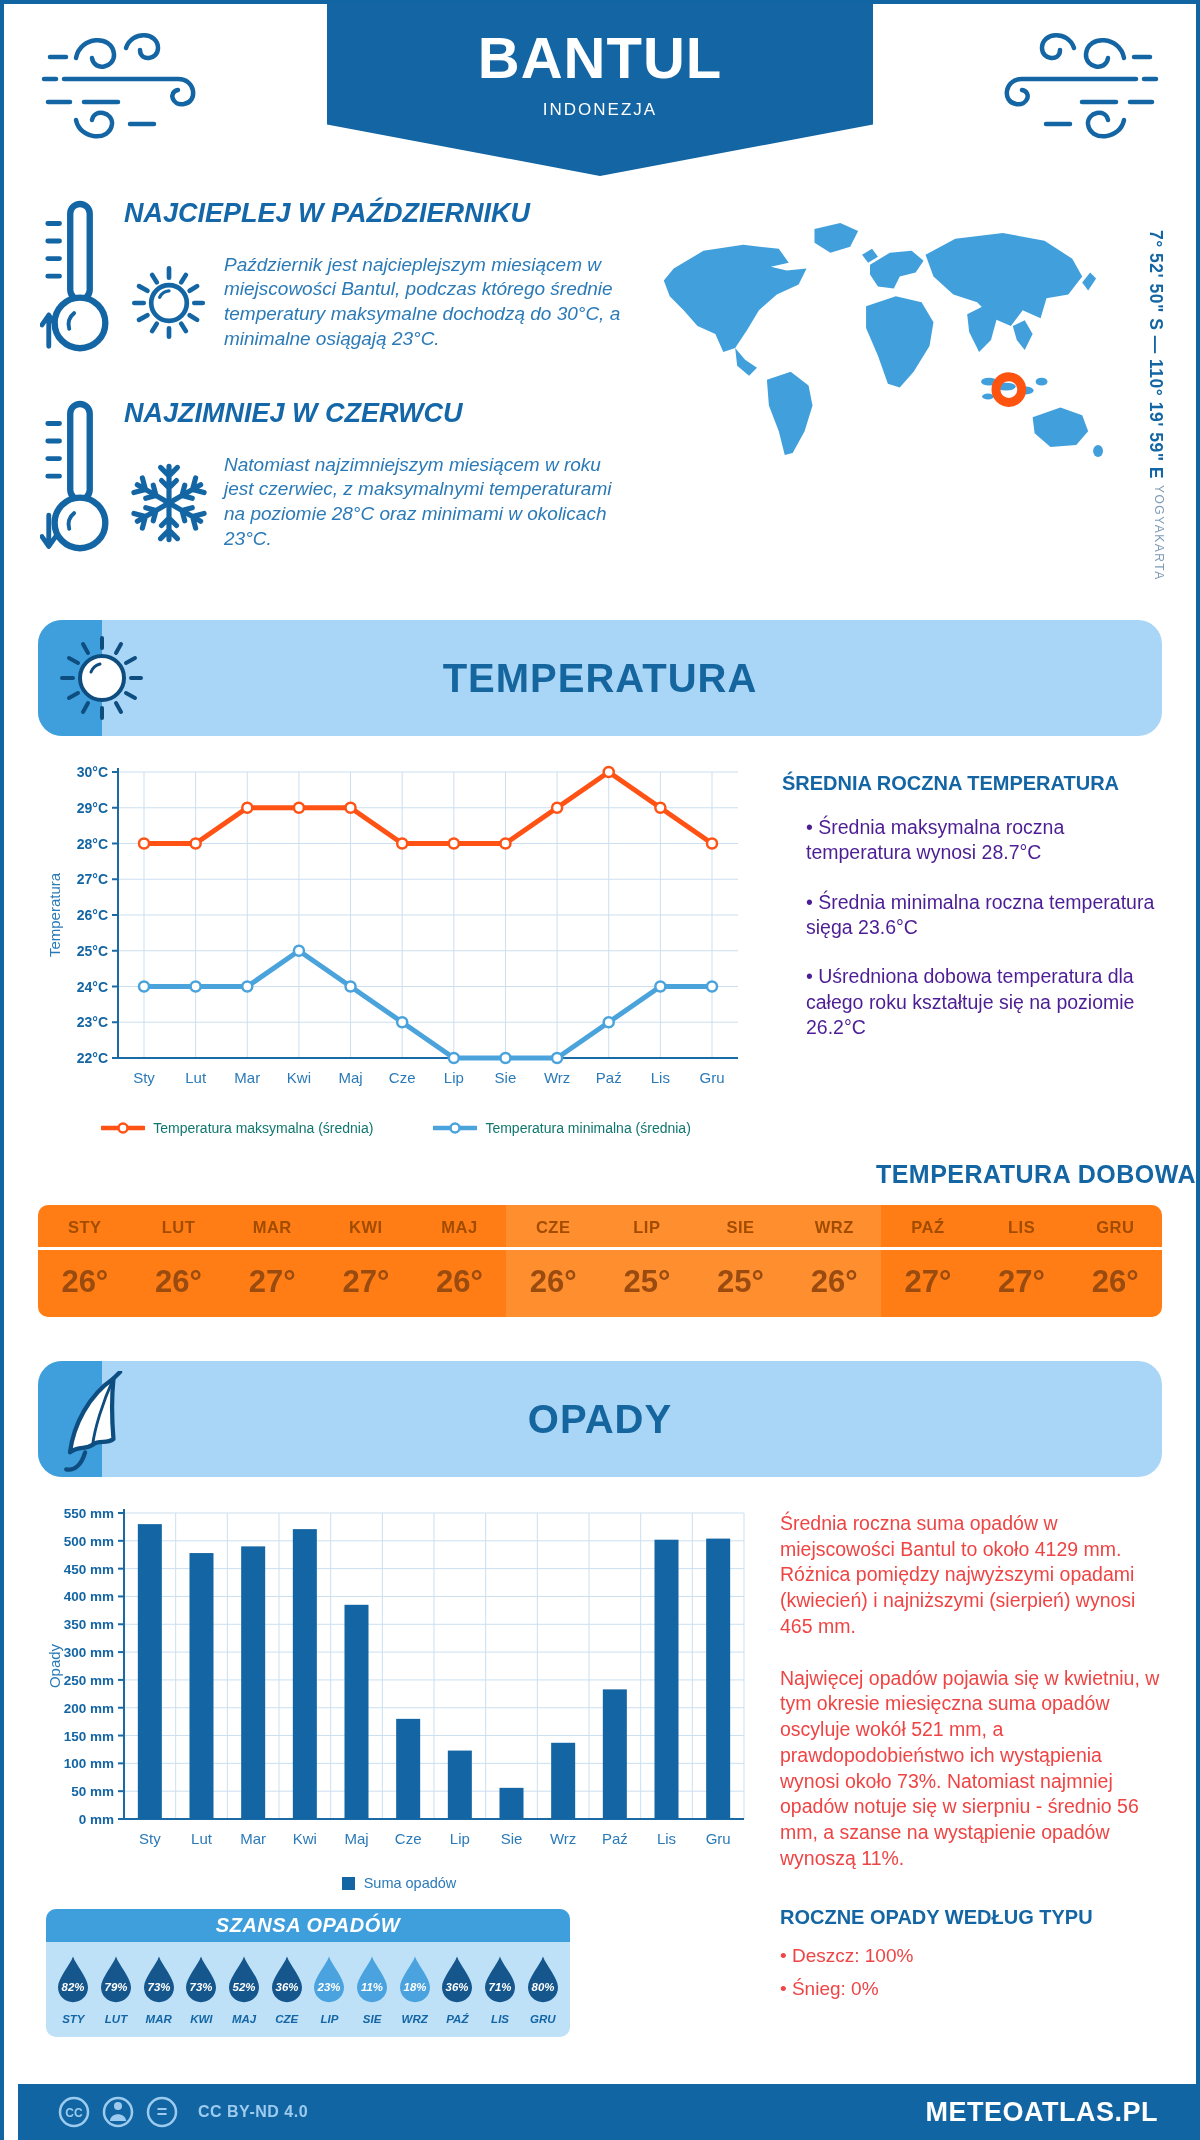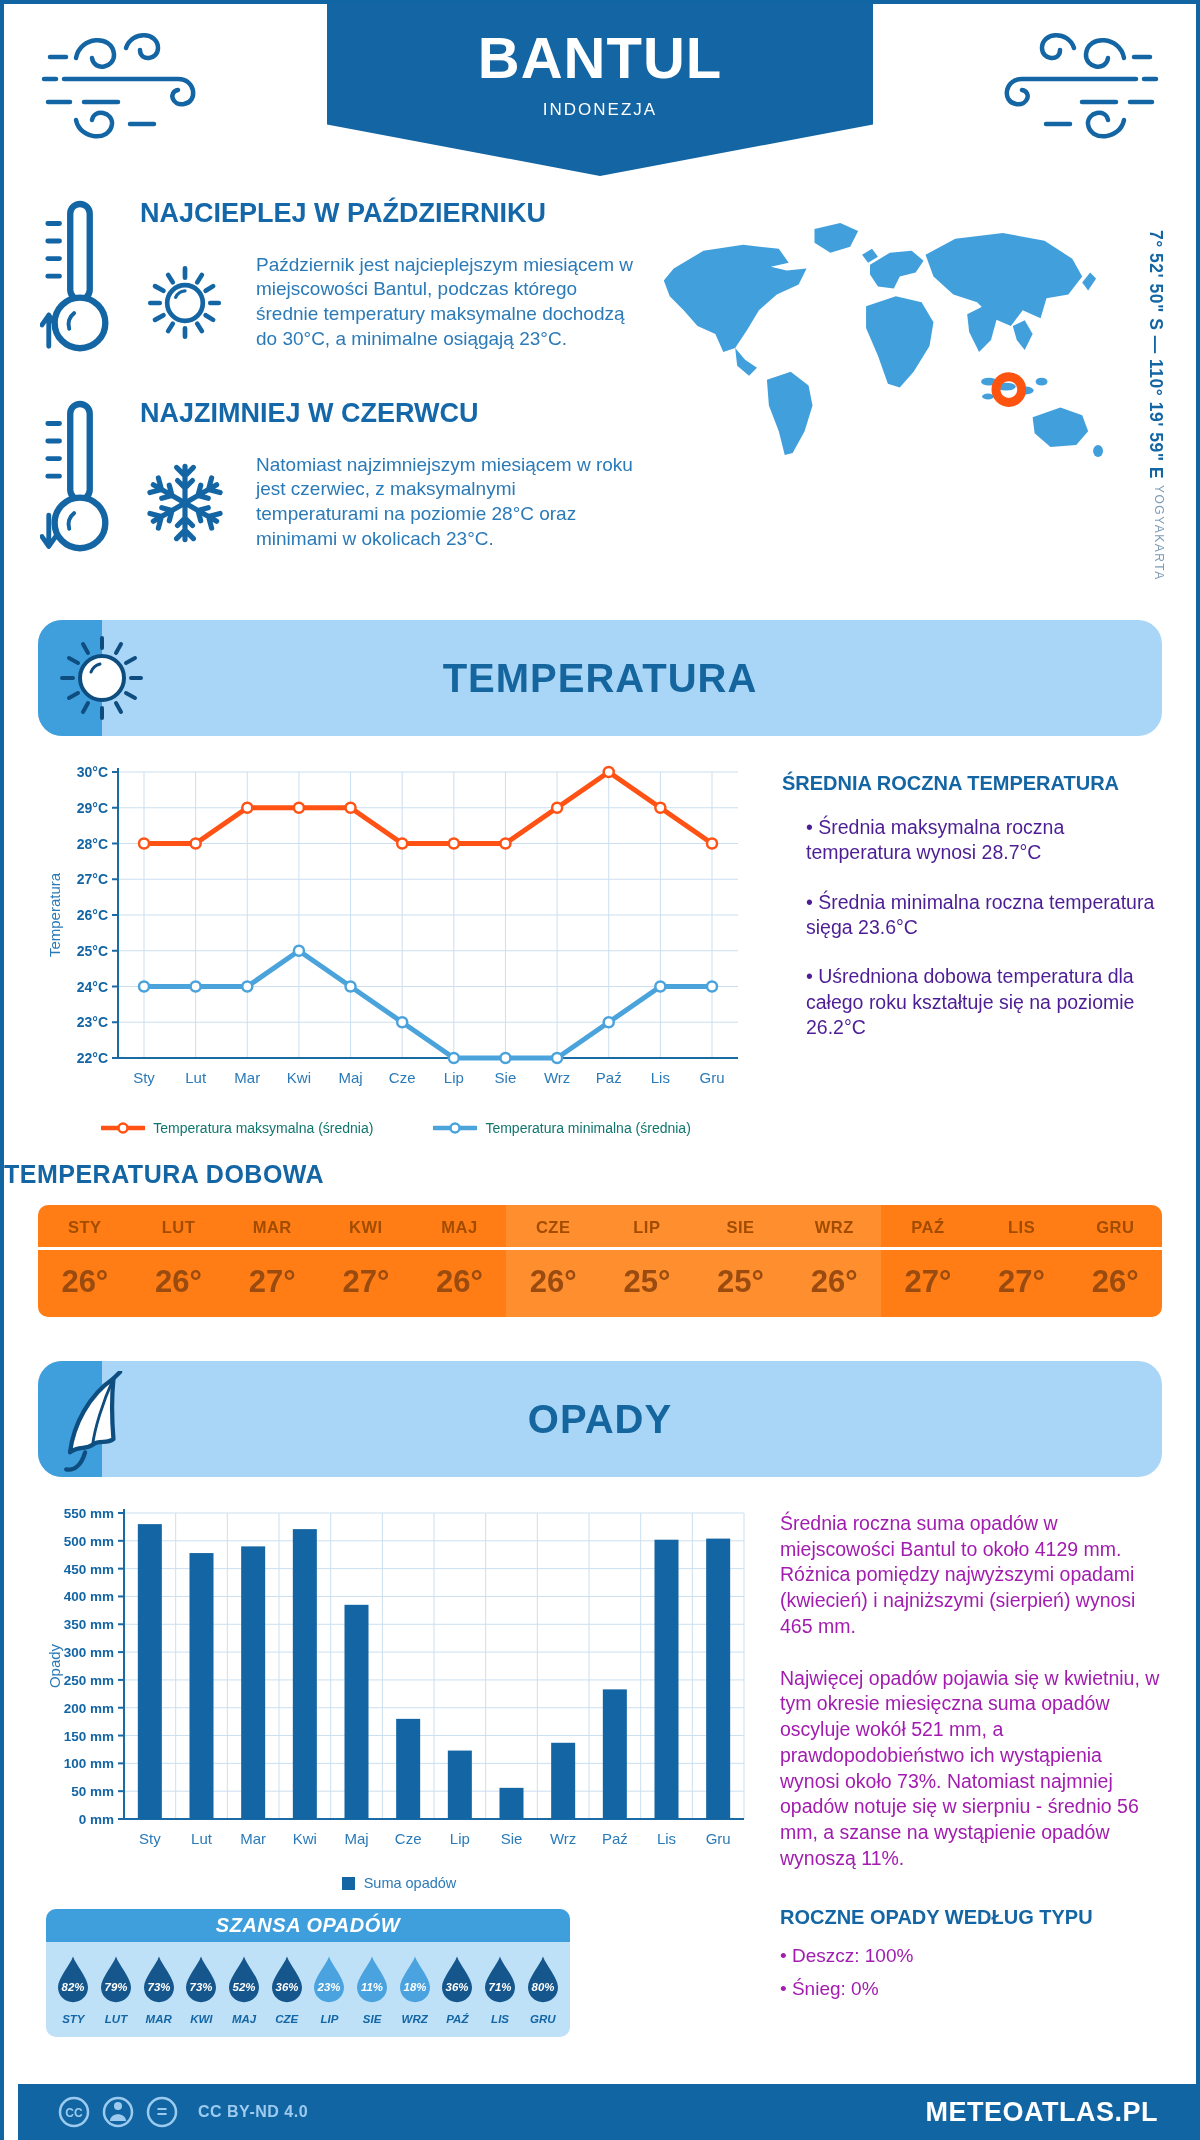--- a/index.html
+++ b/index.html
@@ -15,21 +15,21 @@
   .wind.left { left:34px; }
   .wind.right { right:34px; transform:scaleX(-1); }
   .banner { width:546px; height:172px; margin:0 auto; background:#1365A4; text-align:center;
             clip-path:polygon(0 0,100% 0,100% 70%,50% 100%,0 70%); }
   .banner h1 { color:#fff; font-size:58px; letter-spacing:1px; padding-top:20px; font-weight:bold; }
   .banner .sub { color:#fff; font-size:17px; letter-spacing:2px; margin-top:9px; }
 
   
   .intro { display:flex; padding:14px 36px 0 36px; }
   .intro-text { width:600px; flex:none; }
-  .hl { display:grid; grid-template-columns:80px 96px 1fr; column-gap:20px; margin-bottom:30px; }
+  .hl { display:grid; grid-template-columns:80px 96px 1fr; column-gap:4px; margin-bottom:30px;font-style:italic; }
   .hl .thermo { grid-column:1; grid-row:1 / 3; }
   .hl h2 { grid-column:2 / 4; font-size:27px; color:#1467A8; font-weight:bold; margin:2px 0 10px; }
   .hl .subicon { grid-column:2; grid-row:2; padding-top:4px; }
   .hl p { grid-column:3; grid-row:2; font-size:19px; line-height:1.3; color:#2B7AB8; padding-right:6px; }
   .intro-map { flex:1; position:relative; padding-top:14px; }
   .coords { position:absolute; top:34px; right:-6px; writing-mode:vertical-rl; display:flex; gap:6px; }
   .coords .c1 { font-size:17.5px; font-weight:bold; color:#1365A4; letter-spacing:0.5px; }
   .coords .c2 { font-size:12px; color:#7E9BB4; letter-spacing:1.5px; }
 
   
@@ -43,40 +43,40 @@
   .temp-main { display:flex; padding:22px 36px 0 40px; gap:34px; }
   .chart-fig { width:704px; flex:none; }
   .legend-row { display:flex; justify-content:center; gap:60px; margin-top:6px; font-size:14px; color:#0f766e; }
   .lg-item { display:flex; align-items:center; gap:8px; }
   .aside-col { flex:1; padding-top:14px; }
   .aside-col h3 { font-size:20px; color:#1365A4; font-weight:bold; margin-bottom:20px; }
   .aside-col p.bullet { font-size:19.5px; line-height:1.3; color:#4c1d95; margin-bottom:24px;margin-left:24px; }
 
   
   .daily { margin-top:24px; }
-  .daily h3 { text-align:left; font-size:25px; color:#1365A4; font-weight:bold; letter-spacing:0.5px; }
+  .daily h3 { text-align:right; font-size:25px; color:#1365A4; font-weight:bold; letter-spacing:0.5px; }
   .daily-table { display:flex; margin:16px 34px 0; border-radius:10px; overflow:hidden; }
   .dt-col { flex:1; text-align:center; }
   .dt-month { display:block; padding:13px 0 10px; font-size:16.5px; font-weight:bold; color:#A24C00;
               border-bottom:3px solid #fff; letter-spacing:0.5px; }
   .dt-val { display:block; padding:14px 0 17px; font-size:31px; font-weight:bold; color:#9A4B10; }
 
   
   .precip-main { display:flex; padding:20px 36px 0 40px; gap:26px; }
   .precip-left { width:710px; flex:none; }
   .legend-bar { display:flex; justify-content:center; align-items:center; gap:9px; margin-top:2px;
                 font-size:14.5px; color:#2B7AB8; }
   .legend-bar .sq { width:13px; height:13px; background:#1365A4; display:inline-block; }
   .chance { margin:18px 0 0 2px; width:524px; background:#BEE1F8; border-radius:10px; overflow:hidden;font-style:italic; }
   .chance h4 { background:#3F9FDC; color:#fff; font-size:20px; font-weight:bold; text-align:center;
                padding:5px 0; letter-spacing:0.5px; }
   .drops { display:flex; padding:12px 6px 12px; }
   .drop-cell { flex:1; text-align:center; }
   .drop-cell .m { font-size:11.5px; font-weight:bold; color:#1365A4; margin-top:3px; }
-  .aside-precip p { font-size:19.5px; line-height:1.32; color:#a21caf; margin-bottom:26px; }
+  .aside-precip p { font-size:19.5px; line-height:1.32; color:#ef4444; margin-bottom:26px; }
   .aside-precip h3 { font-size:20px; color:#1365A4; font-weight:bold; margin:34px 0 14px; }
   .aside-precip p.tb { margin-bottom:8px; font-size:19px; }
 
   
   .footer { position:absolute; bottom:0; left:14px; right:0; height:56px; background:#1265A3;
             display:flex; align-items:center; justify-content:space-between; padding:0 38px; }
   .foot-left { display:flex; align-items:center; gap:14px; }
   .foot-left span { color:#9CCBEF; font-size:16px; font-weight:bold; letter-spacing:0.5px; }
   .site { color:#fff; font-size:27px; font-weight:bold; letter-spacing:0.5px; }
 </style>

